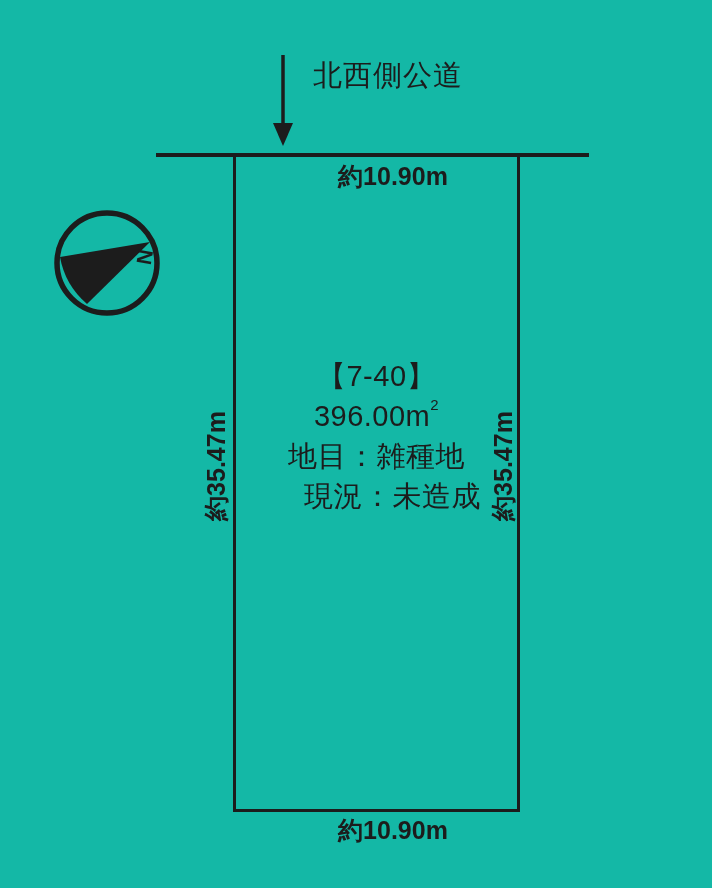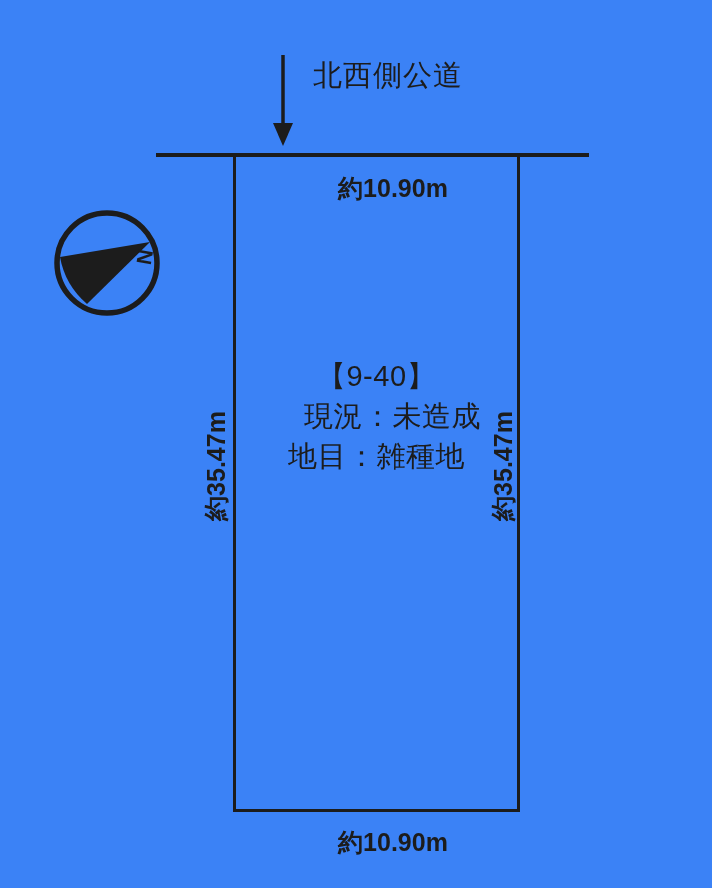--- a/index.html
+++ b/index.html
@@ -5,21 +5,21 @@
   * { margin:0; padding:0; box-sizing:border-box; }
   html,body { background:#ffffff; }
   body {
     font-family:"Liberation Sans","DejaVu Sans",sans-serif;
     color:#1c1c1c;
     -webkit-font-smoothing:antialiased;
   }
   .canvas {
     position:relative;
     width:712px; height:888px;
-    background:#3b82f6;
+    background:#14b8a6;
     overflow:hidden;
   }
   .abs { position:absolute; }
 
   
   .road-line {
     left:156px; top:153px;
     width:433px; height:4px;
     background:#1c1c1c;
   }
@@ -42,21 +42,20 @@
     background:transparent;
   }
 
   
   .width-label {
     left:233px; width:320px;
     text-align:center;
     font-weight:bold;
     font-size:25px; line-height:28px;
     white-space:nowrap;
-    margin-top:12px;
   }
   .top-width { top:162px; }
   .bottom-width { top:816px; }
 
   
   .depth-label {
     font-weight:bold;
     font-size:25px; line-height:26px;
     white-space:nowrap;
     transform:translate(-50%,-50%) rotate(-90deg);
@@ -117,20 +116,21 @@
   </svg>
 
   <div class="abs plot"></div>
 
   <div class="abs width-label top-width">約10.90m</div>
 
   <div class="abs depth-label left-depth">約35.47m</div>
   <div class="abs depth-label right-depth">約35.47m</div>
 
   <div class="abs center-block">
-    <div class="line">【9-40】</div>
+    <div class="line">【7-40】</div>
+    <div class="line"><span>396.00m</span><sup class="sq">2</sup></div>
+    <div class="line">地目：雑種地</div>
     <div class="line indent">現況：未造成</div>
-    <div class="line">地目：雑種地</div>
   </div>
 
   <div class="abs width-label bottom-width">約10.90m</div>
 
 </div>
 
 </body></html>

